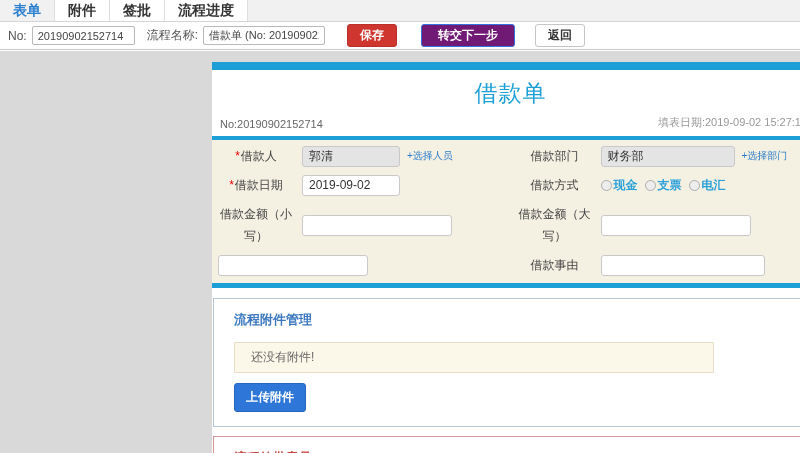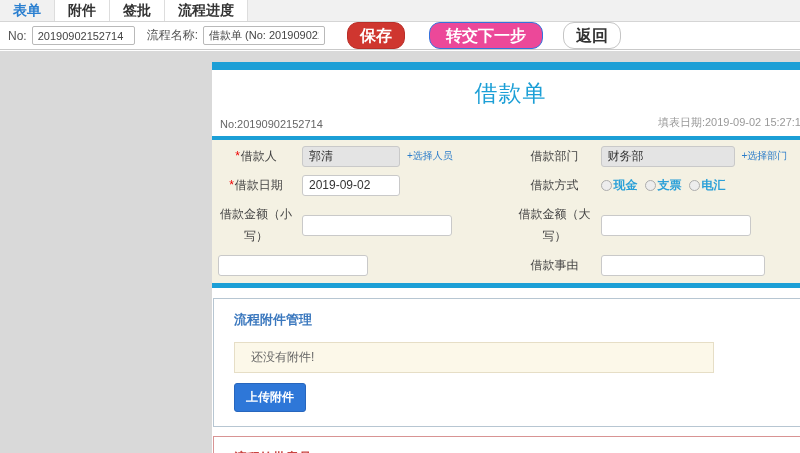--- a/index.html
+++ b/index.html
@@ -31,26 +31,26 @@
     display: flex; align-items: center; padding: 0 8px; font-size: 12px; color: #555;
   }
   .tlabel { margin-right: 5px; white-space: nowrap; }
   .tinput {
     height: 19px; border: 1px solid #b9b9b9; border-radius: 2px;
     padding: 0 5px; font-size: 11px; color: #444; font-family: inherit;
   }
   .tinput.no { width: 103px; margin-right: 12px; }
   .tinput.name { width: 122px; }
   .btn {
-    font-size: 16px; padding: 4px 12px; border-radius: 11px;
+    font-size: 12px; padding: 4px 12px; border-radius: 3px;
     border: 1px solid transparent; font-weight: bold; cursor: pointer;
     font-family: inherit; line-height: 1.1;
   }
   .btn-save { background: #cf362f; border-color: #b92f29; color: #fff; margin-left: 22px; }
-  .btn-next { background: #ec4899; border-color: #3373dd; color: #fff; margin-left: 24px; padding: 4px 16px; }
+  .btn-next { background: #701a75; border-color: #3373dd; color: #fff; margin-left: 24px; padding: 4px 16px; }
   .btn-back { background: #fff; border-color: #c5c5c5; color: #333; margin-left: 20px; font-weight: bold; }
 
   
   .page { position: absolute; top: 51px; left: 0; right: 0; bottom: 0; background: #d9d9d9; overflow: hidden; }
   .panel { position: absolute; left: 212px; top: 11px; width: 597px; height: 640px; background: #fff; }
 
   .topbar { height: 8px; background: #1c9fd6; }
   .doc-title { text-align: center; color: #1c9fd6; font-size: 23px; padding: 8px 0 4px; letter-spacing: 1px; }
   .meta { display: flex; justify-content: space-between; align-items: flex-end; padding: 2px 8px 6px; font-size: 11px; }
   .meta .no { color: #666; }

